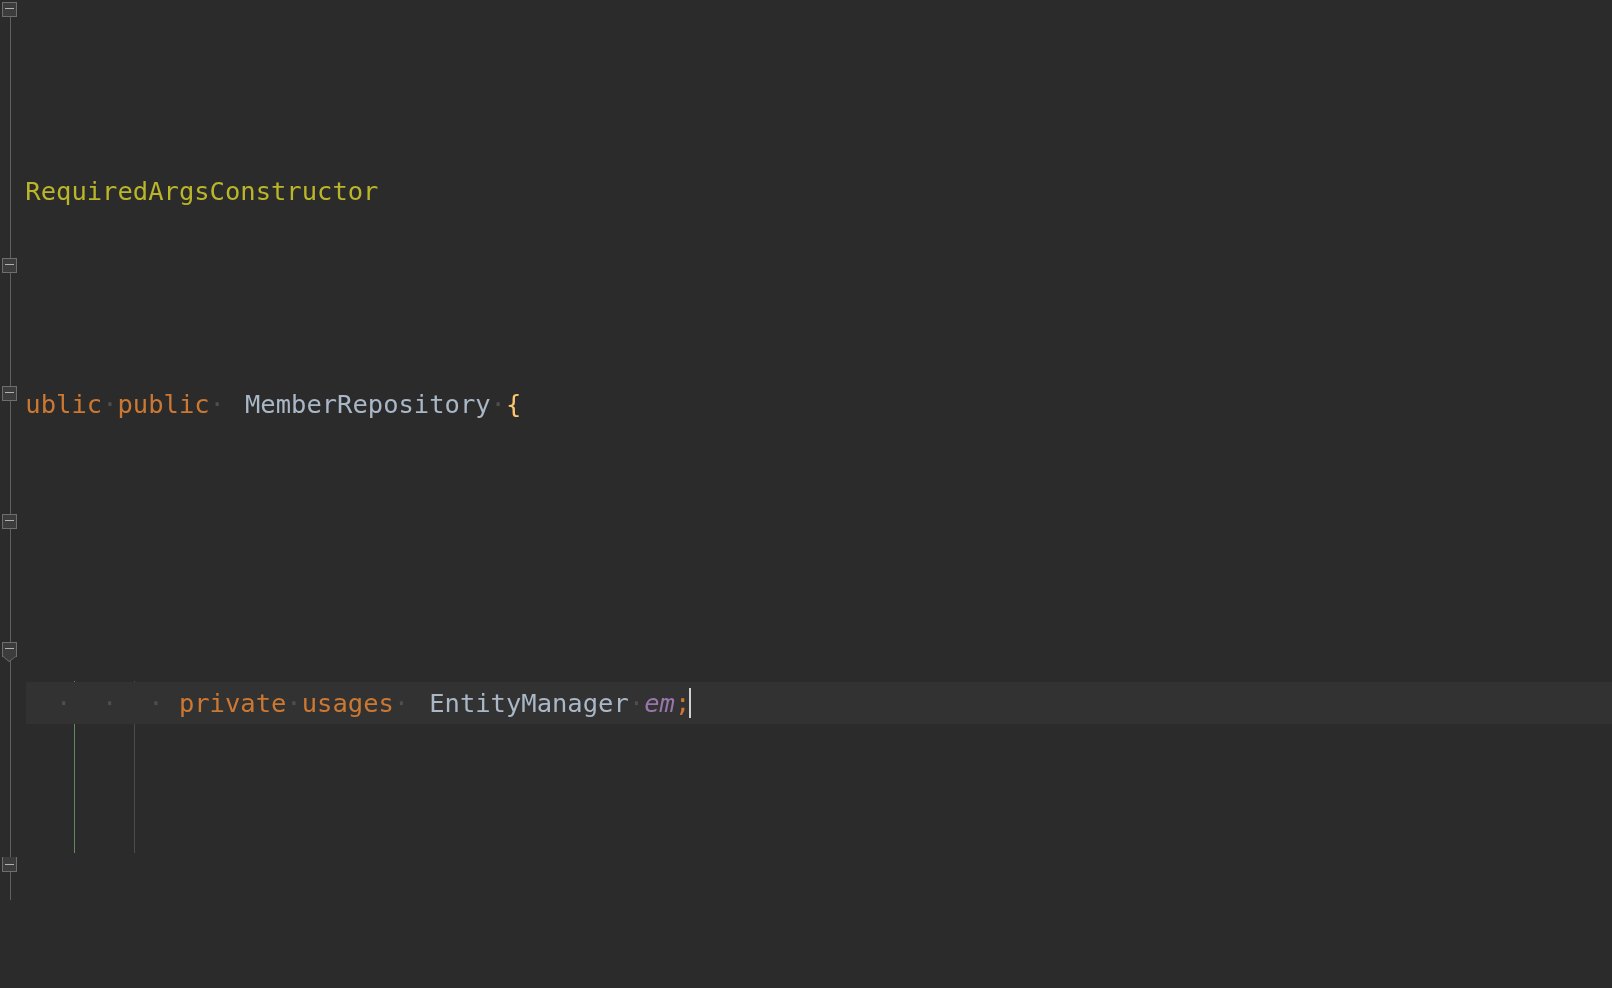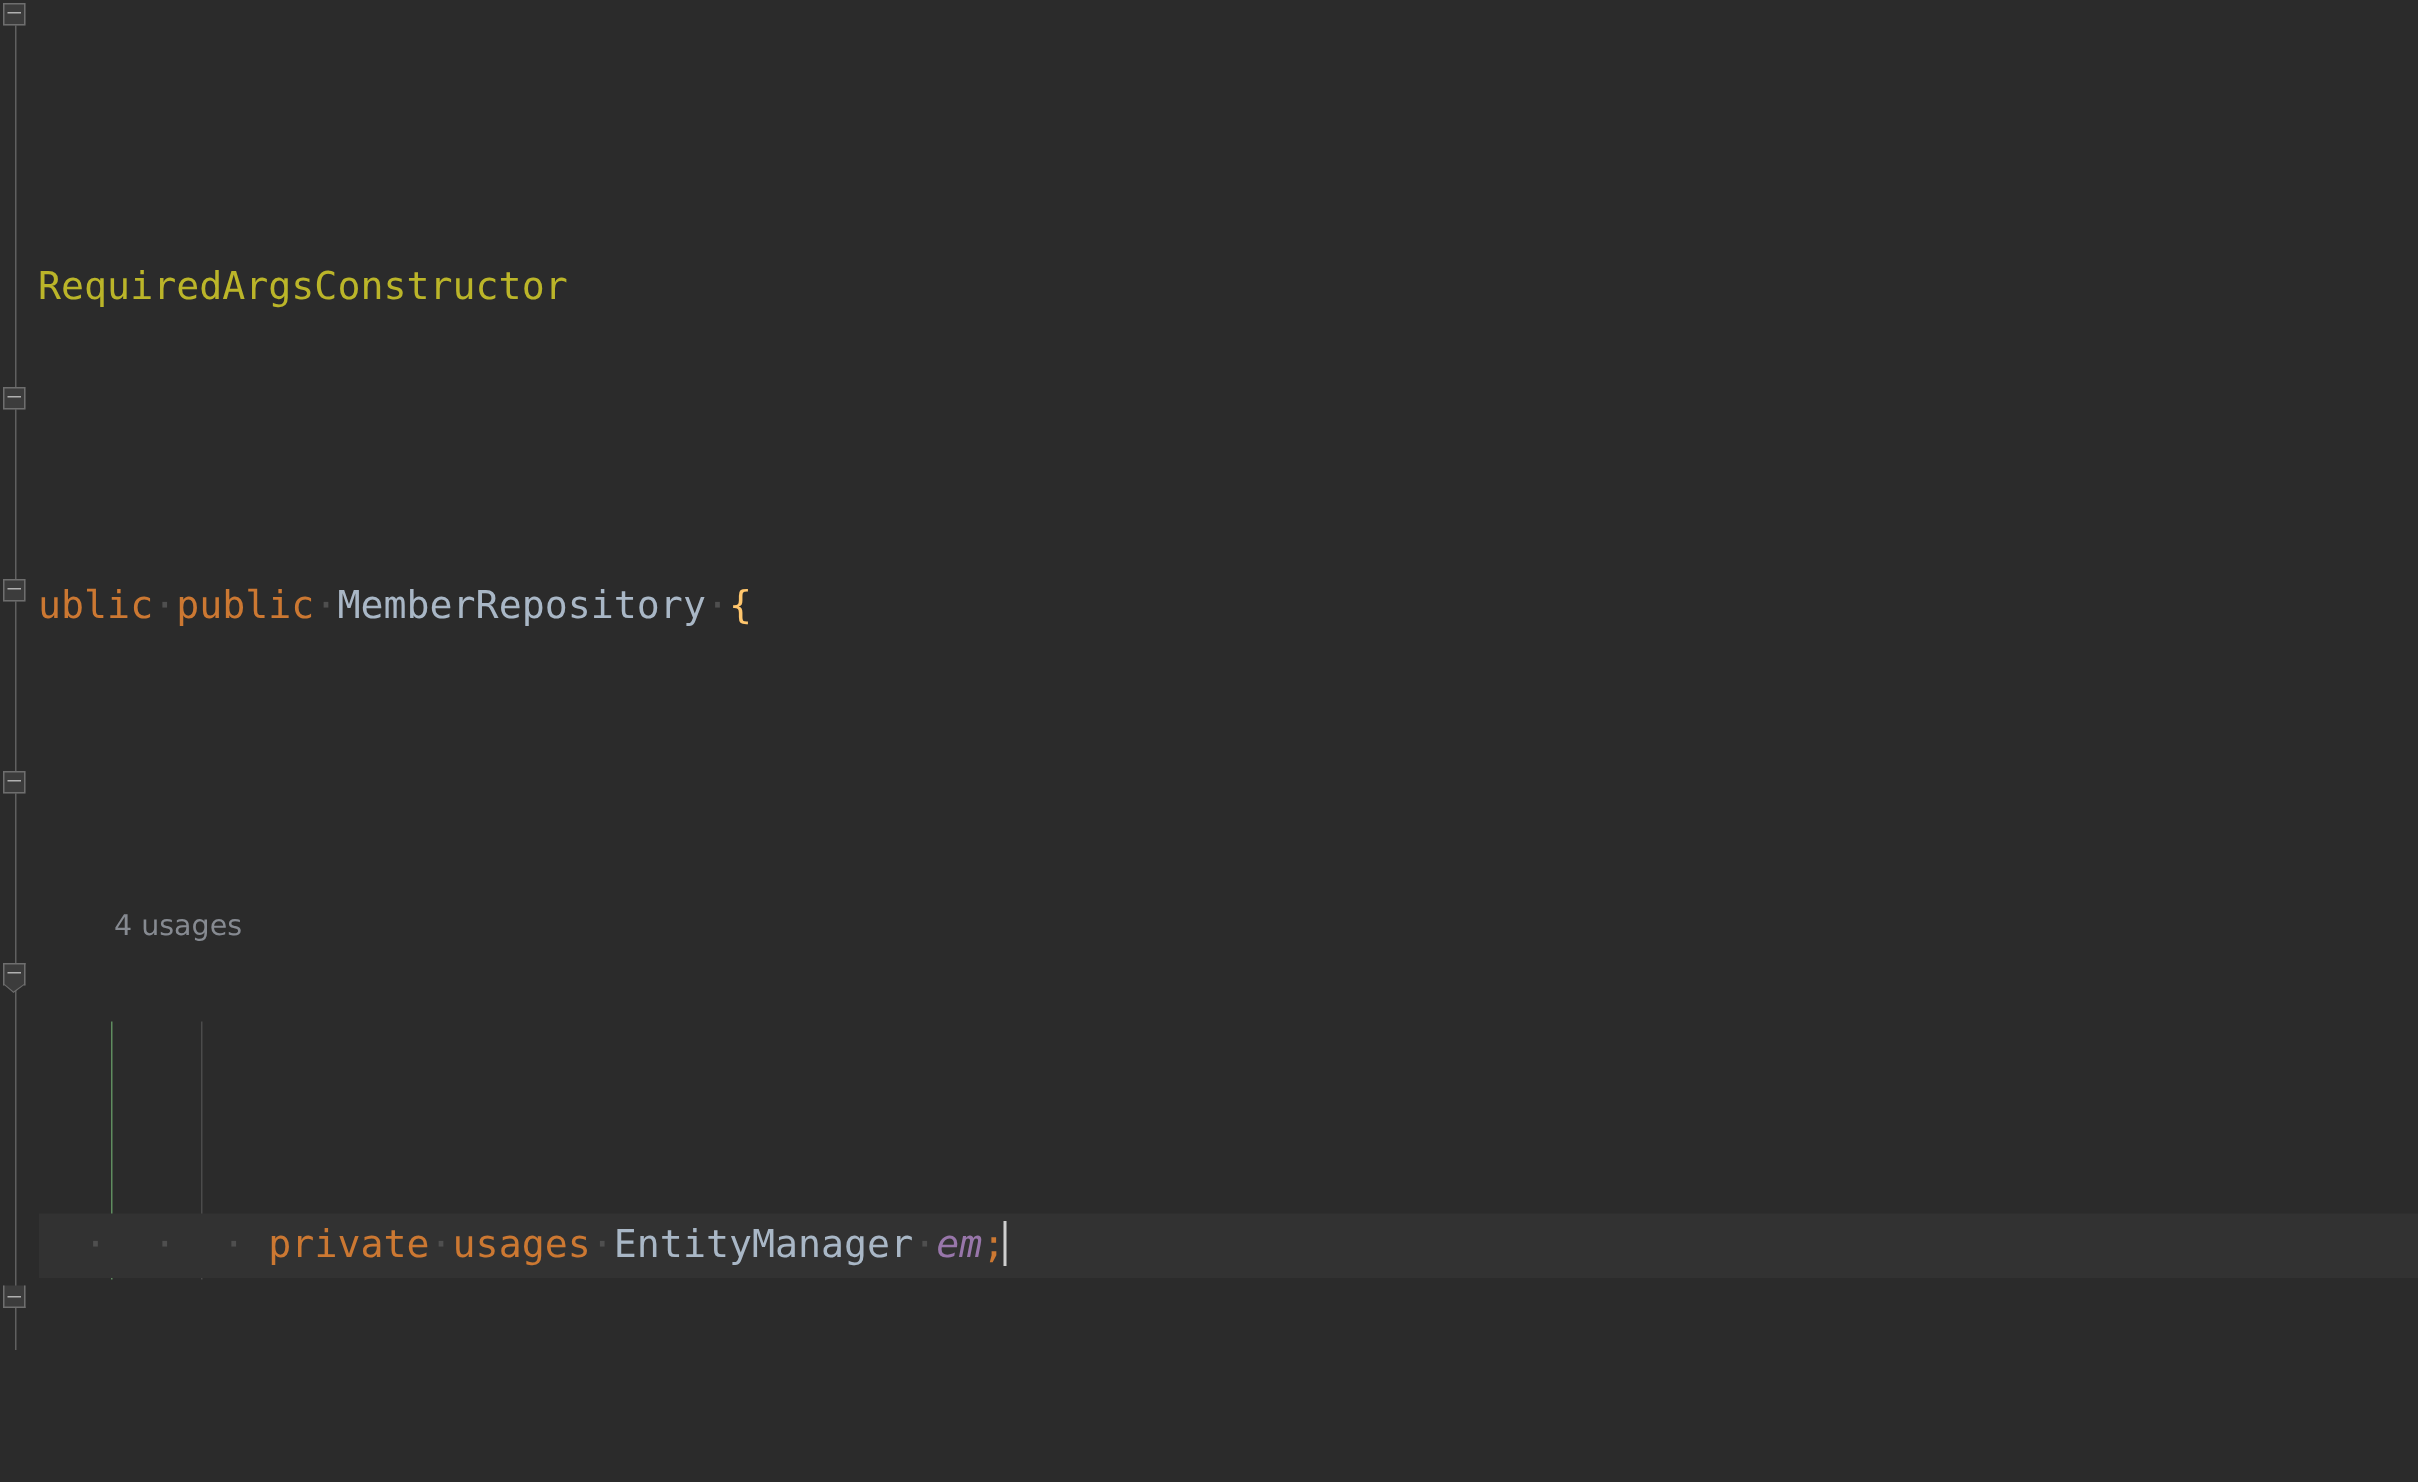--- a/index.html
+++ b/index.html
@@ -124,21 +124,21 @@
   .txt {
     position: absolute;
     left: 10px;
     top: 0;
     line-height: 42.6px;
   }
 
   
   .annot   { color: #bbb529; }
   .kw      { color: #cc7832; }
-  .type    { color: #a9b7c6; }
+  .type    { color: #a9b7c6; margin-left: 20px; }
   .field   { color: #9876aa; font-style: italic; }
   .brace-y { color: #ffc66d; }
   .semi    { color: #cc7832; }
   .ws      { color: #4f4f4f; }
 
   
   .usage {
     position: absolute;
     left: 0; top: 0;
     font-family: "DejaVu Sans", sans-serif;
@@ -219,23 +219,20 @@
     <div class="line">
       <span class="txt"><span class="annot">@RequiredArgsConstructor</span></span>
     </div>
 
     
     <div class="line">
       <span class="txt"><span class="kw">public</span><span class="ws">·</span><span class="kw">public</span><span class="ws">·</span><span class="type">MemberRepository</span><span class="ws">·</span><span class="brace-y">{</span></span>
     </div>
 
     
-    <div class="line">
-      <span class="usage" style="left:76px;">4 usages</span>
-    </div>
 
     
     <div class="line caret-line">
       <span class="txt"><span class="ws">·&nbsp;&nbsp;·&nbsp;&nbsp;·&nbsp;&nbsp;·&nbsp;</span><span class="kw">private</span><span class="ws">·</span><span class="kw">usages</span><span class="ws">·</span><span class="type">EntityManager</span><span class="ws">·</span><span class="field">em</span><span class="semi">;</span><span class="caret"></span></span>
     </div>
 
     
     
 
     

